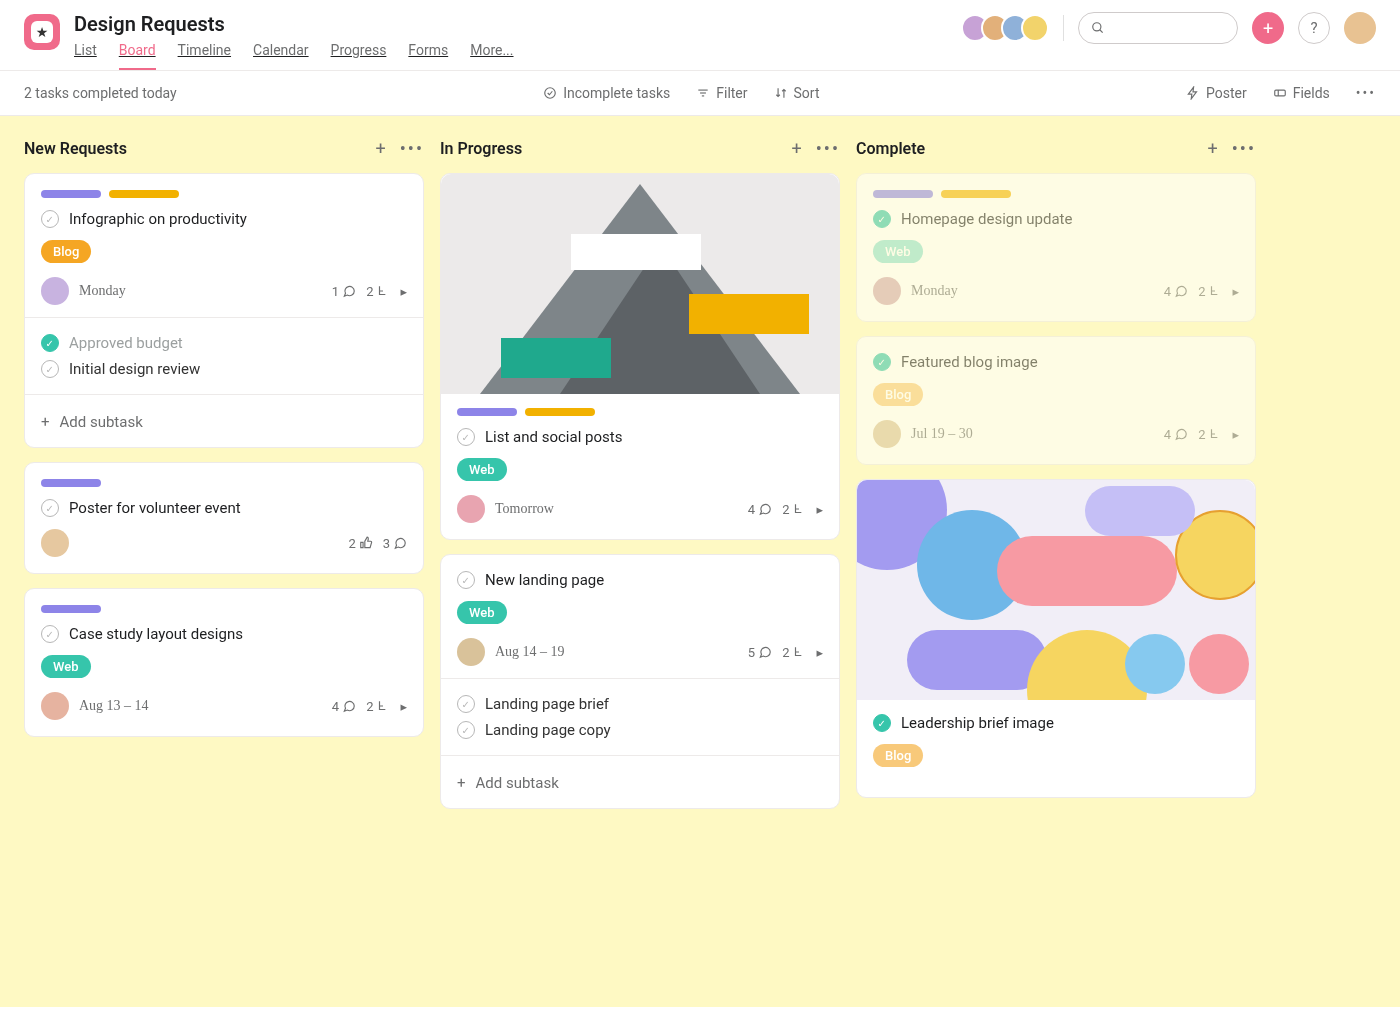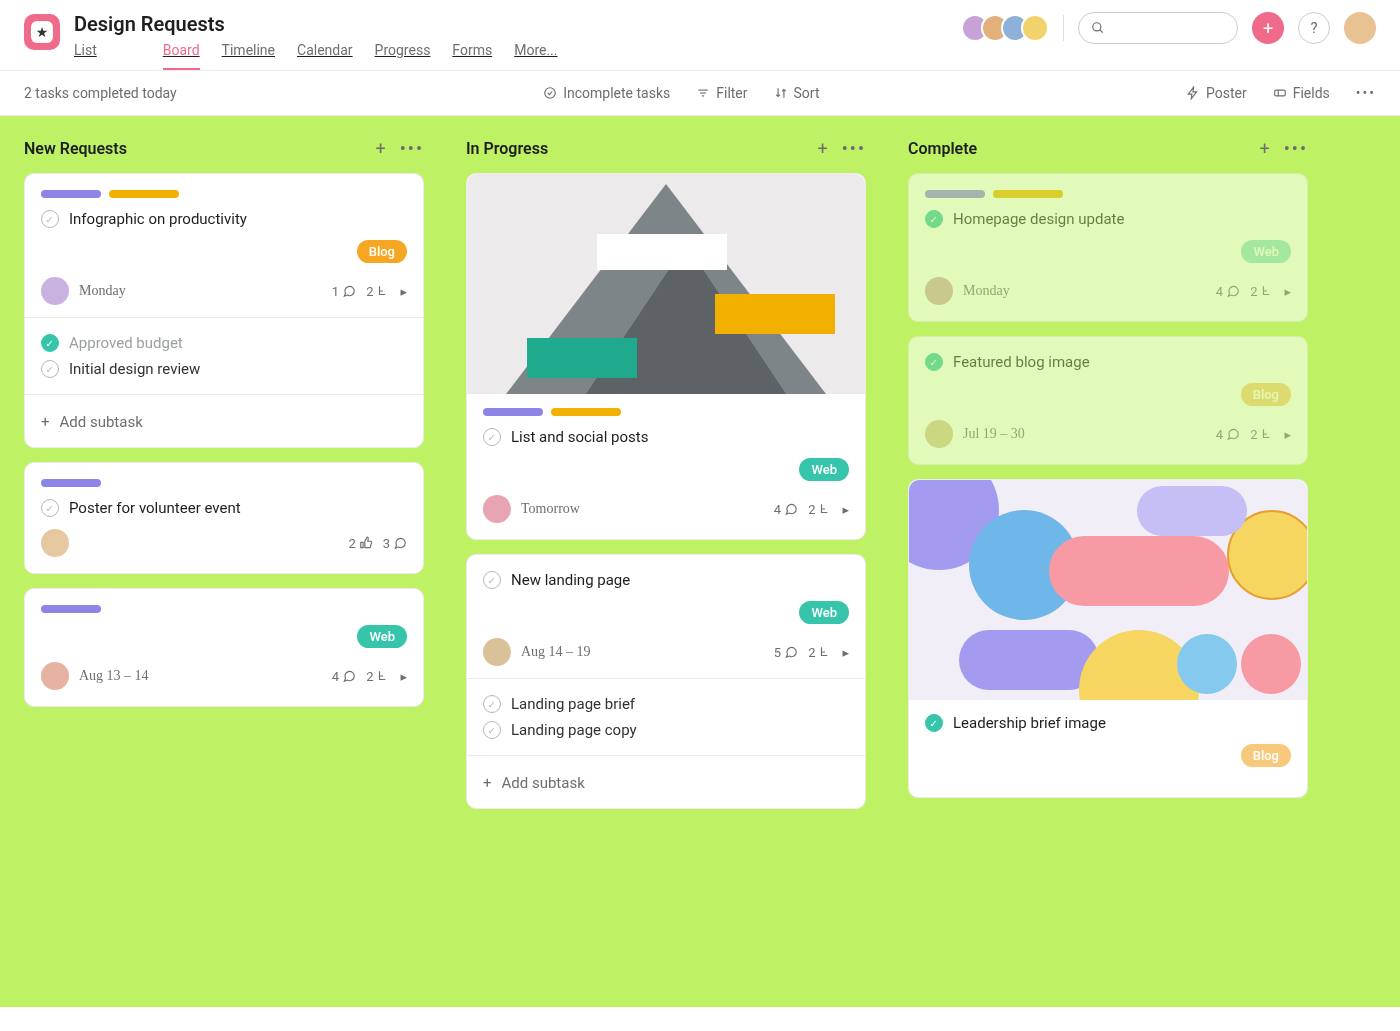--- a/index.html
+++ b/index.html
@@ -22,21 +22,21 @@
     display: flex; align-items: center; justify-content: center;
     margin-top: 2px;
   }
   .project-icon span {
     width: 22px; height: 22px; border-radius: 6px; background: #fff;
     display:flex; align-items:center; justify-content:center; color:#333; font-size:14px;
   }
   .title-block h1 { font-size: 20px; font-weight: 600; margin-bottom: 6px; }
   .tabs { display: flex; gap: 22px; text-decoration: underline; }
   .tab { color: #6d6e6f; padding-bottom: 10px; border-bottom: 2px solid transparent; cursor: pointer; font-size: 14px; }
-  .tab.active { color: #f06a8a; border-bottom-color: #f06a8a; margin-left: 44px; }
+  .tab.active { color: #f06a8a; border-bottom-color: #f06a8a; }
   .header-right { display: flex; align-items: center; gap: 14px; padding-bottom: 10px; }
   .avatars { display:flex; }
   .avatar { width:28px; height:28px; border-radius:50%; border:2px solid #fff; margin-left:-8px; background:#ccc; display:flex; align-items:center; justify-content:center; font-size:14px; }
   .avatar:first-child { margin-left:0; }
   .vdiv { width:1px; height:26px; background:#e0e0e0; }
   .search {
     border:1px solid #cfcbcb; border-radius: 18px; height: 32px; width: 160px;
     display:flex; align-items:center; padding:0 12px; color:#999;
   }
   .circ-btn { width:32px; height:32px; border-radius:50%; display:flex; align-items:center; justify-content:center; cursor:pointer; }
@@ -46,24 +46,23 @@
 
   .toolbar {
     display:flex; align-items:center; justify-content:space-between;
     padding: 14px 24px; border-bottom:1px solid #edeae9;
     color:#6d6e6f;
   }
   .tool-group { display:flex; gap:26px; align-items:center; }
   .tool { display:flex; align-items:center; gap:6px; cursor:pointer; }
 
   .board {
-    display:flex; gap:42px; padding: 22px 24px;
-    background:#bef264; min-height: calc(100vh - 140px);
+    display:flex; gap:16px; padding: 22px 24px;
+    background:#fef9c3; min-height: calc(100vh - 140px);
     overflow-x:auto;
-    text-align:right;
   }
   .column { flex:0 0 400px; display:flex; flex-direction:column; }
   .col-head { display:flex; align-items:center; justify-content:space-between; margin-bottom:14px; }
   .col-head h2 { font-size:16px; font-weight:600; }
   .col-actions { display:flex; gap:14px; color:#6d6e6f; }
   .col-actions span { cursor:pointer; font-size:18px; }
 
   .card {
     background:#fff; border:1px solid #edeae9; border-radius:10px;
     padding:16px; margin-bottom:14px;
@@ -296,20 +295,24 @@
               </svg>
             </span>
         </div>
       </div>
     </div>
 
     <div class="card">
       <div class="pills">
           <div class="pill purple"></div>
         </div>
+      <div class="task-row">
+        <div class="check"></div>
+        <div class="task-title">Case study layout designs</div>
+      </div>
       <span class="tag web">Web</span>
       <div class="meta-row">
         <div class="meta-left">
           <div class="mini-avatar" style="background:#e6b3a0"></div>
           <span>Aug 13 – 14</span>
         </div>
         <div class="meta-right">
           <span class="meta-item">
               <span>4</span>
               <svg class="ic" viewBox="0 0 24 24">

